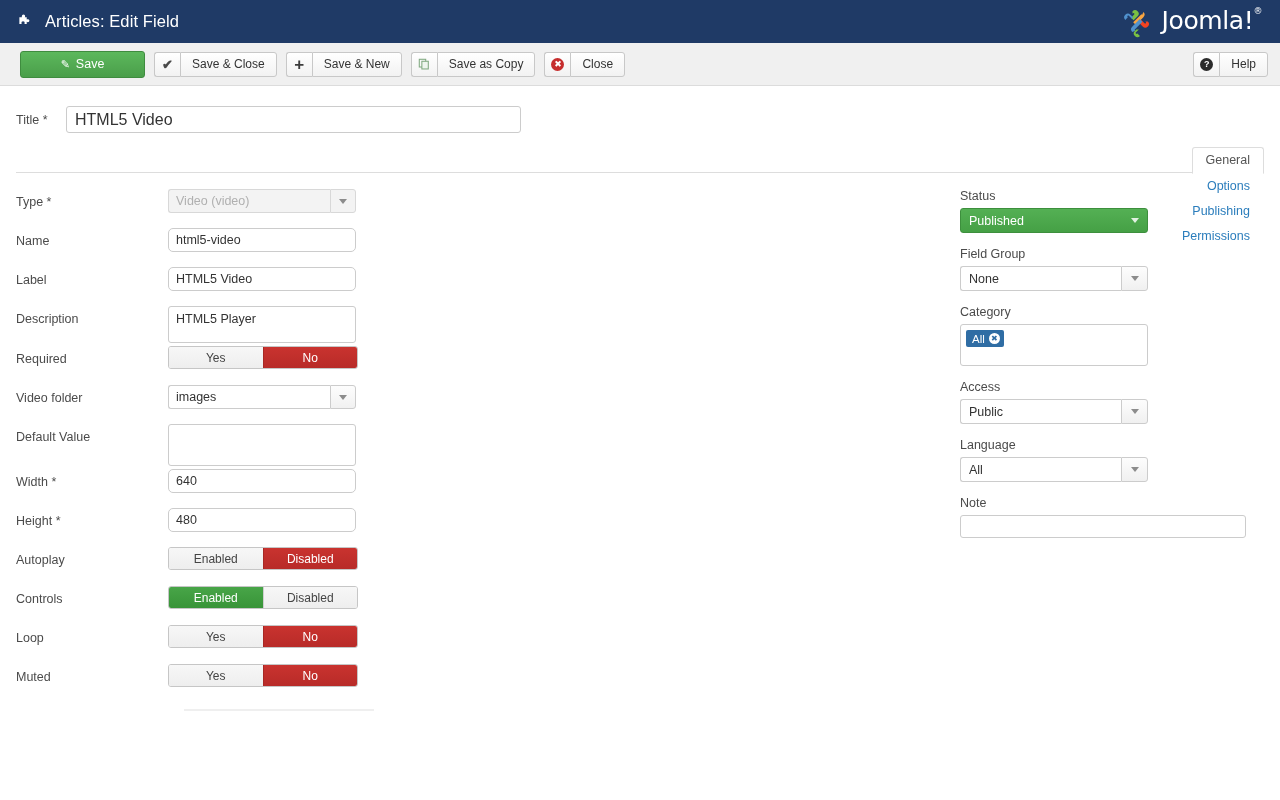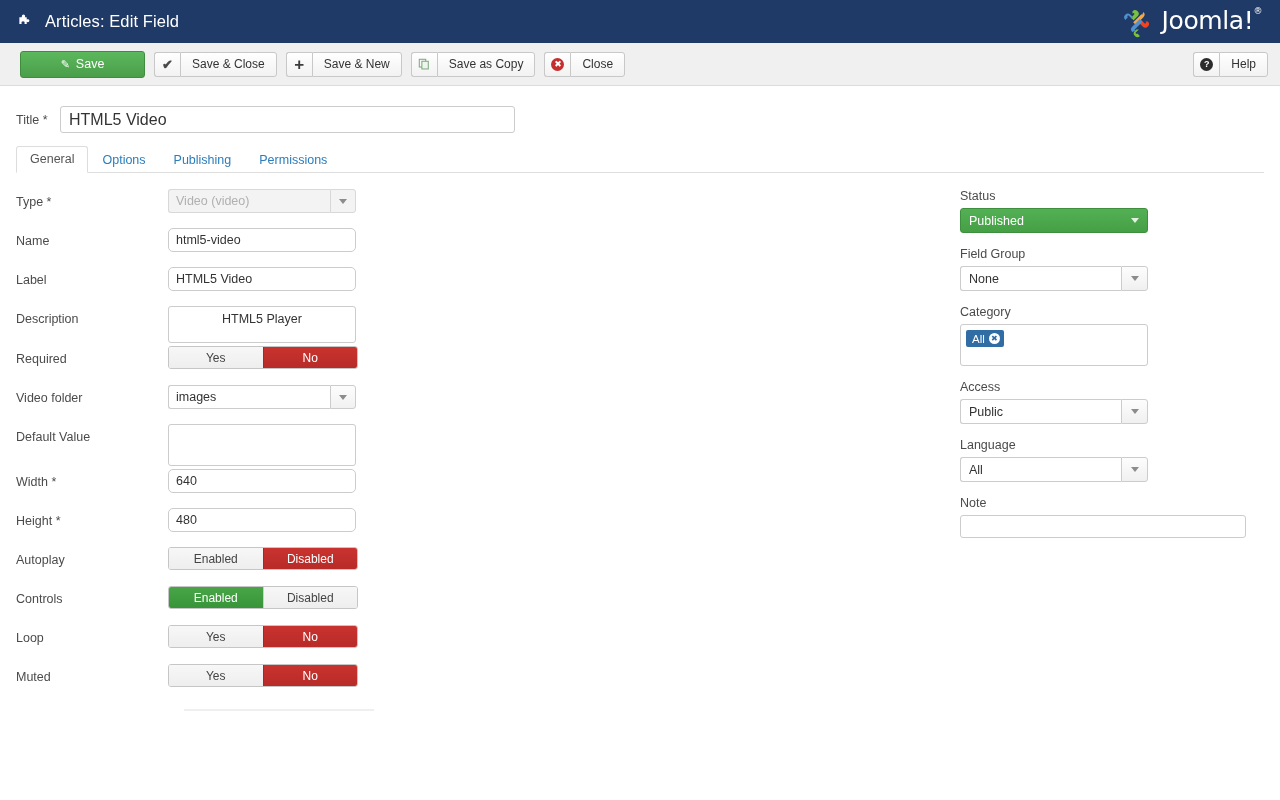--- a/index.html
+++ b/index.html
@@ -97,21 +97,21 @@
   .ic-pencil { font-size: 11px; }
   .ic-copy { width: 12px; height: 12px; display: block; }
 
   
   #content { position: relative; padding: 0; }
 
   
   #title-row {
     display: flex; align-items: center;
     padding: 20px 0 0 16px;
-    gap: 12px;
+    gap: 18px;
   }
   #title-label { font-size: 12.5px; color: #4b4b4b; width: 32px; }
   #title-label .req { color: #4b4b4b; }
   #title-input {
     width: 455px; height: 27px;
     border: 1px solid #cccccc;
     border-radius: 3px;
     font-size: 16px;
     font-family: "Liberation Sans", sans-serif;
     color: #333;
@@ -119,20 +119,21 @@
     background: #fff;
   }
 
   
   #tabs {
     margin: 14px 0 0 16px;
     display: flex; align-items: flex-end;
     border-bottom: 1px solid #dddddd;
     width: 1248px;
     height: 26px;
+    flex-direction: column;
   }
   .tab {
     font-size: 12.5px;
     padding: 5px 13px 5px 13px;
     color: #2b7dbc;
     cursor: pointer;
     line-height: 15px;
     border: 1px solid transparent;
     border-bottom: none;
     margin-bottom: -1px;
@@ -169,21 +170,21 @@
     padding: 0 7px;
   }
   .ta {
     width: 188px; height: 42px;
     border: 1px solid #cccccc; border-radius: 3px;
     background: #fff; color: #333;
     font-size: 12.5px; font-family: "Liberation Sans", sans-serif;
     padding: 5px 7px; resize: none;
     line-height: 15px;
   }
-  .ta.tall { height: 37px; text-align: center; }
+  .ta.tall { height: 37px; }
 
   
   .combo { display: flex; width: 188px; }
   .combo .cval {
     flex: 1; height: 24px;
     border: 1px solid #cccccc; border-right: none;
     border-radius: 3px 0 0 3px;
     background: #fff;
     font-size: 12.5px; color: #333;
     display: flex; align-items: center;

